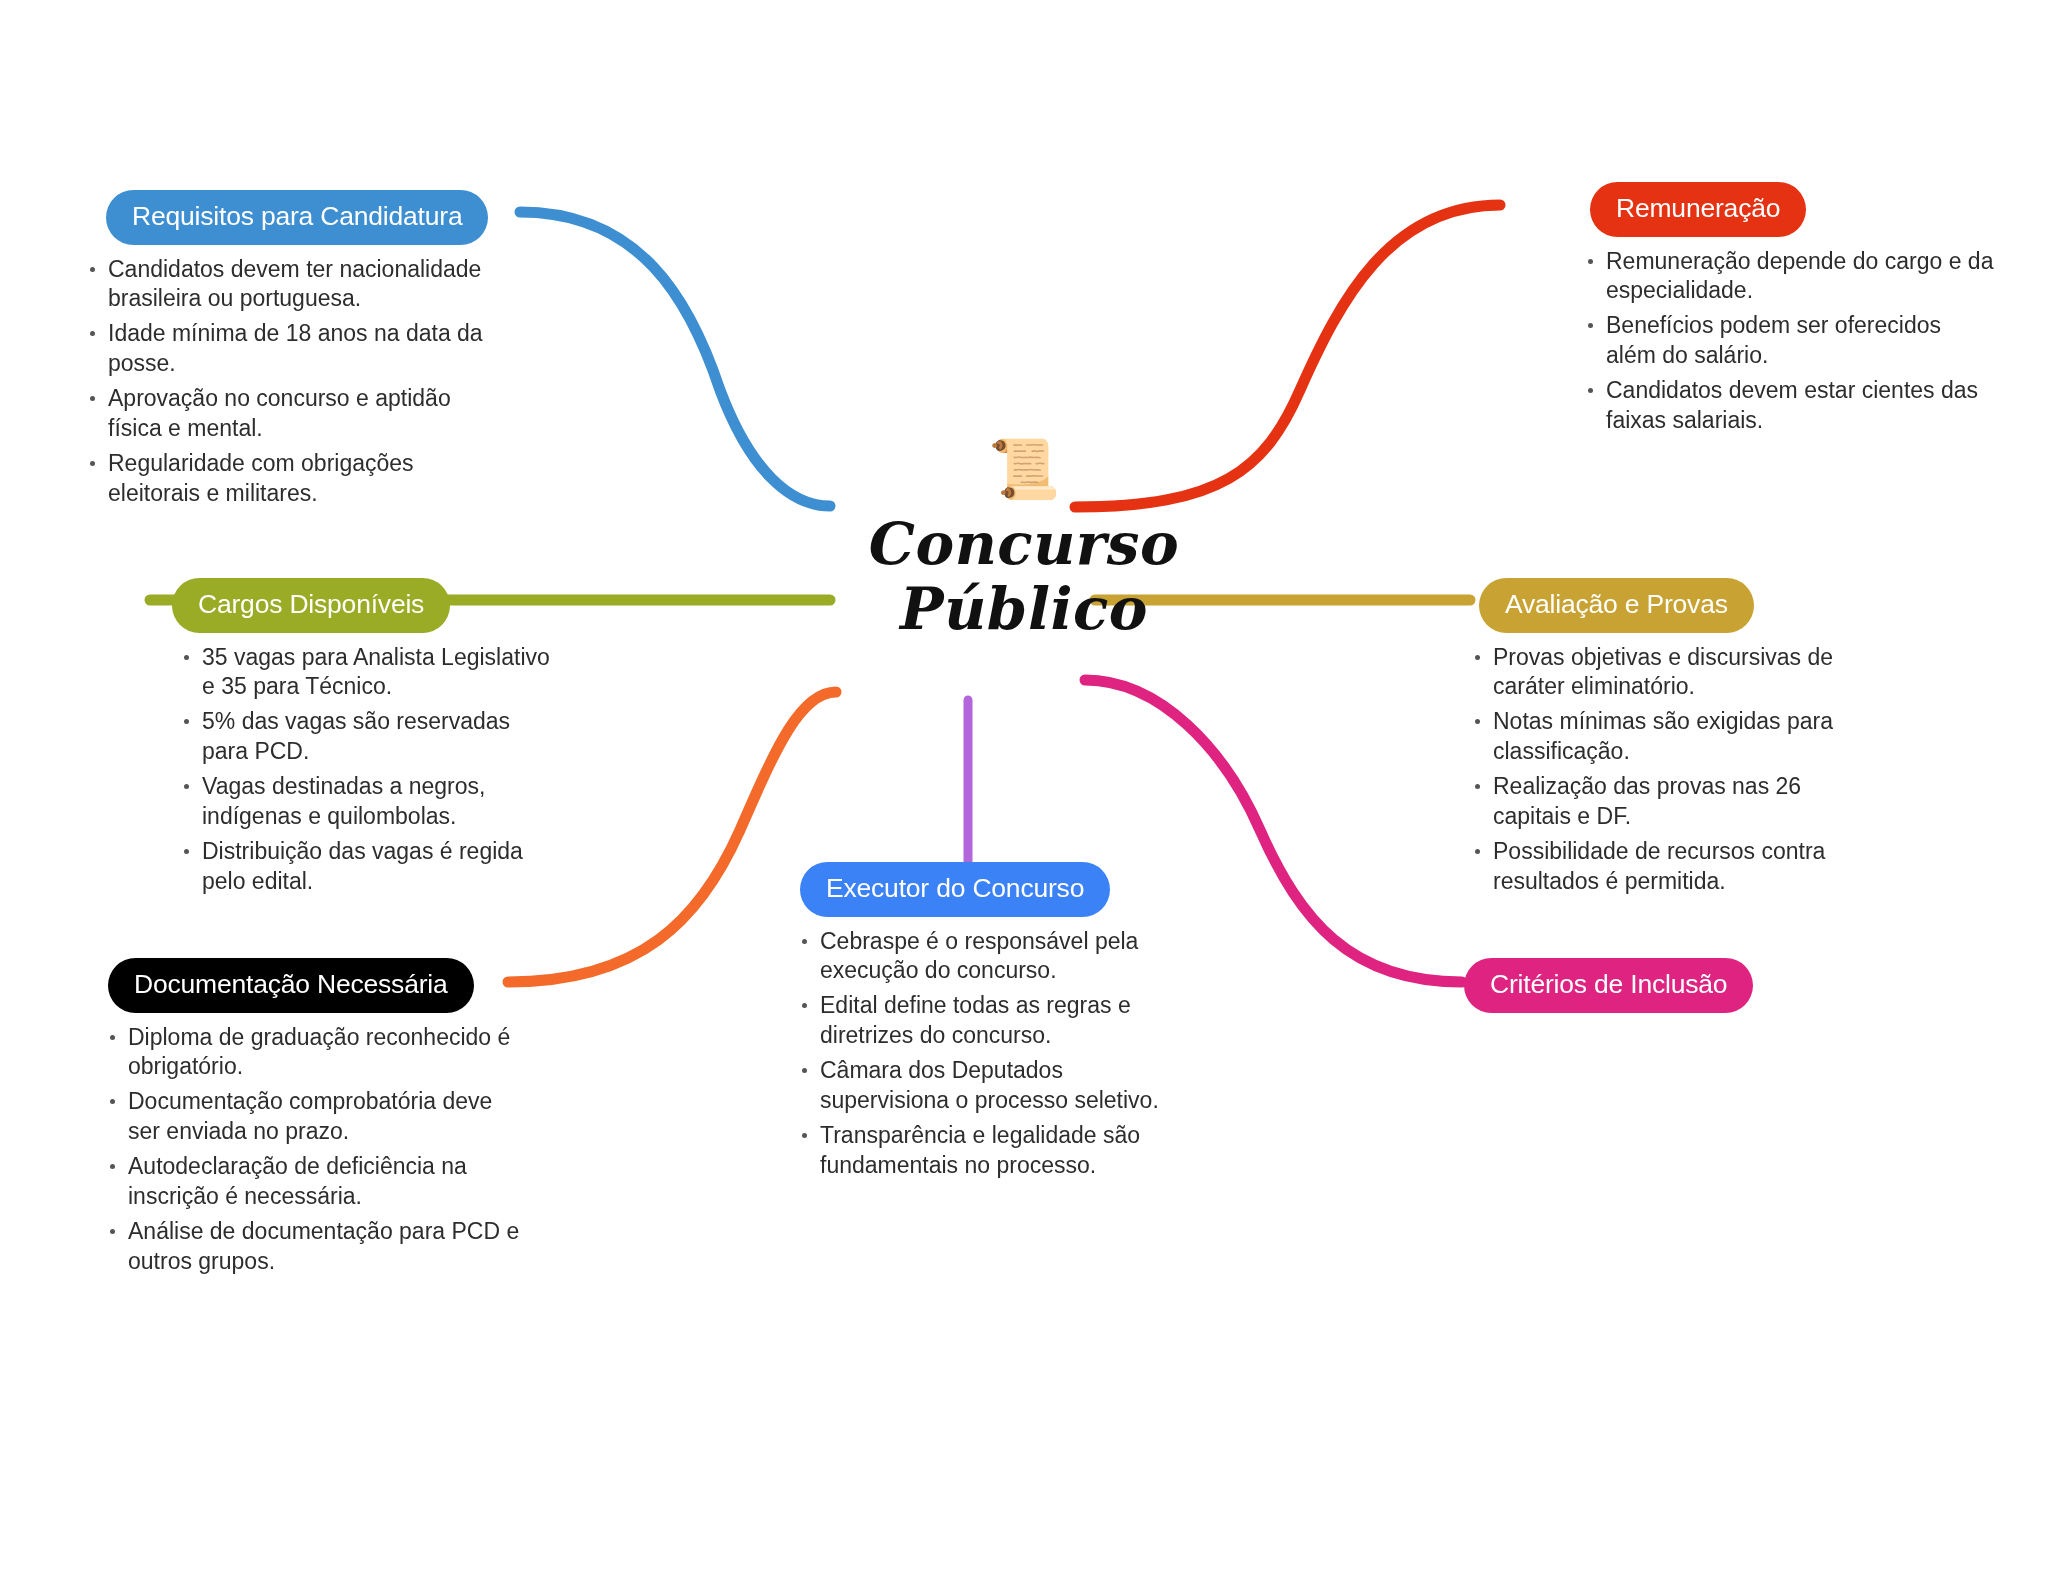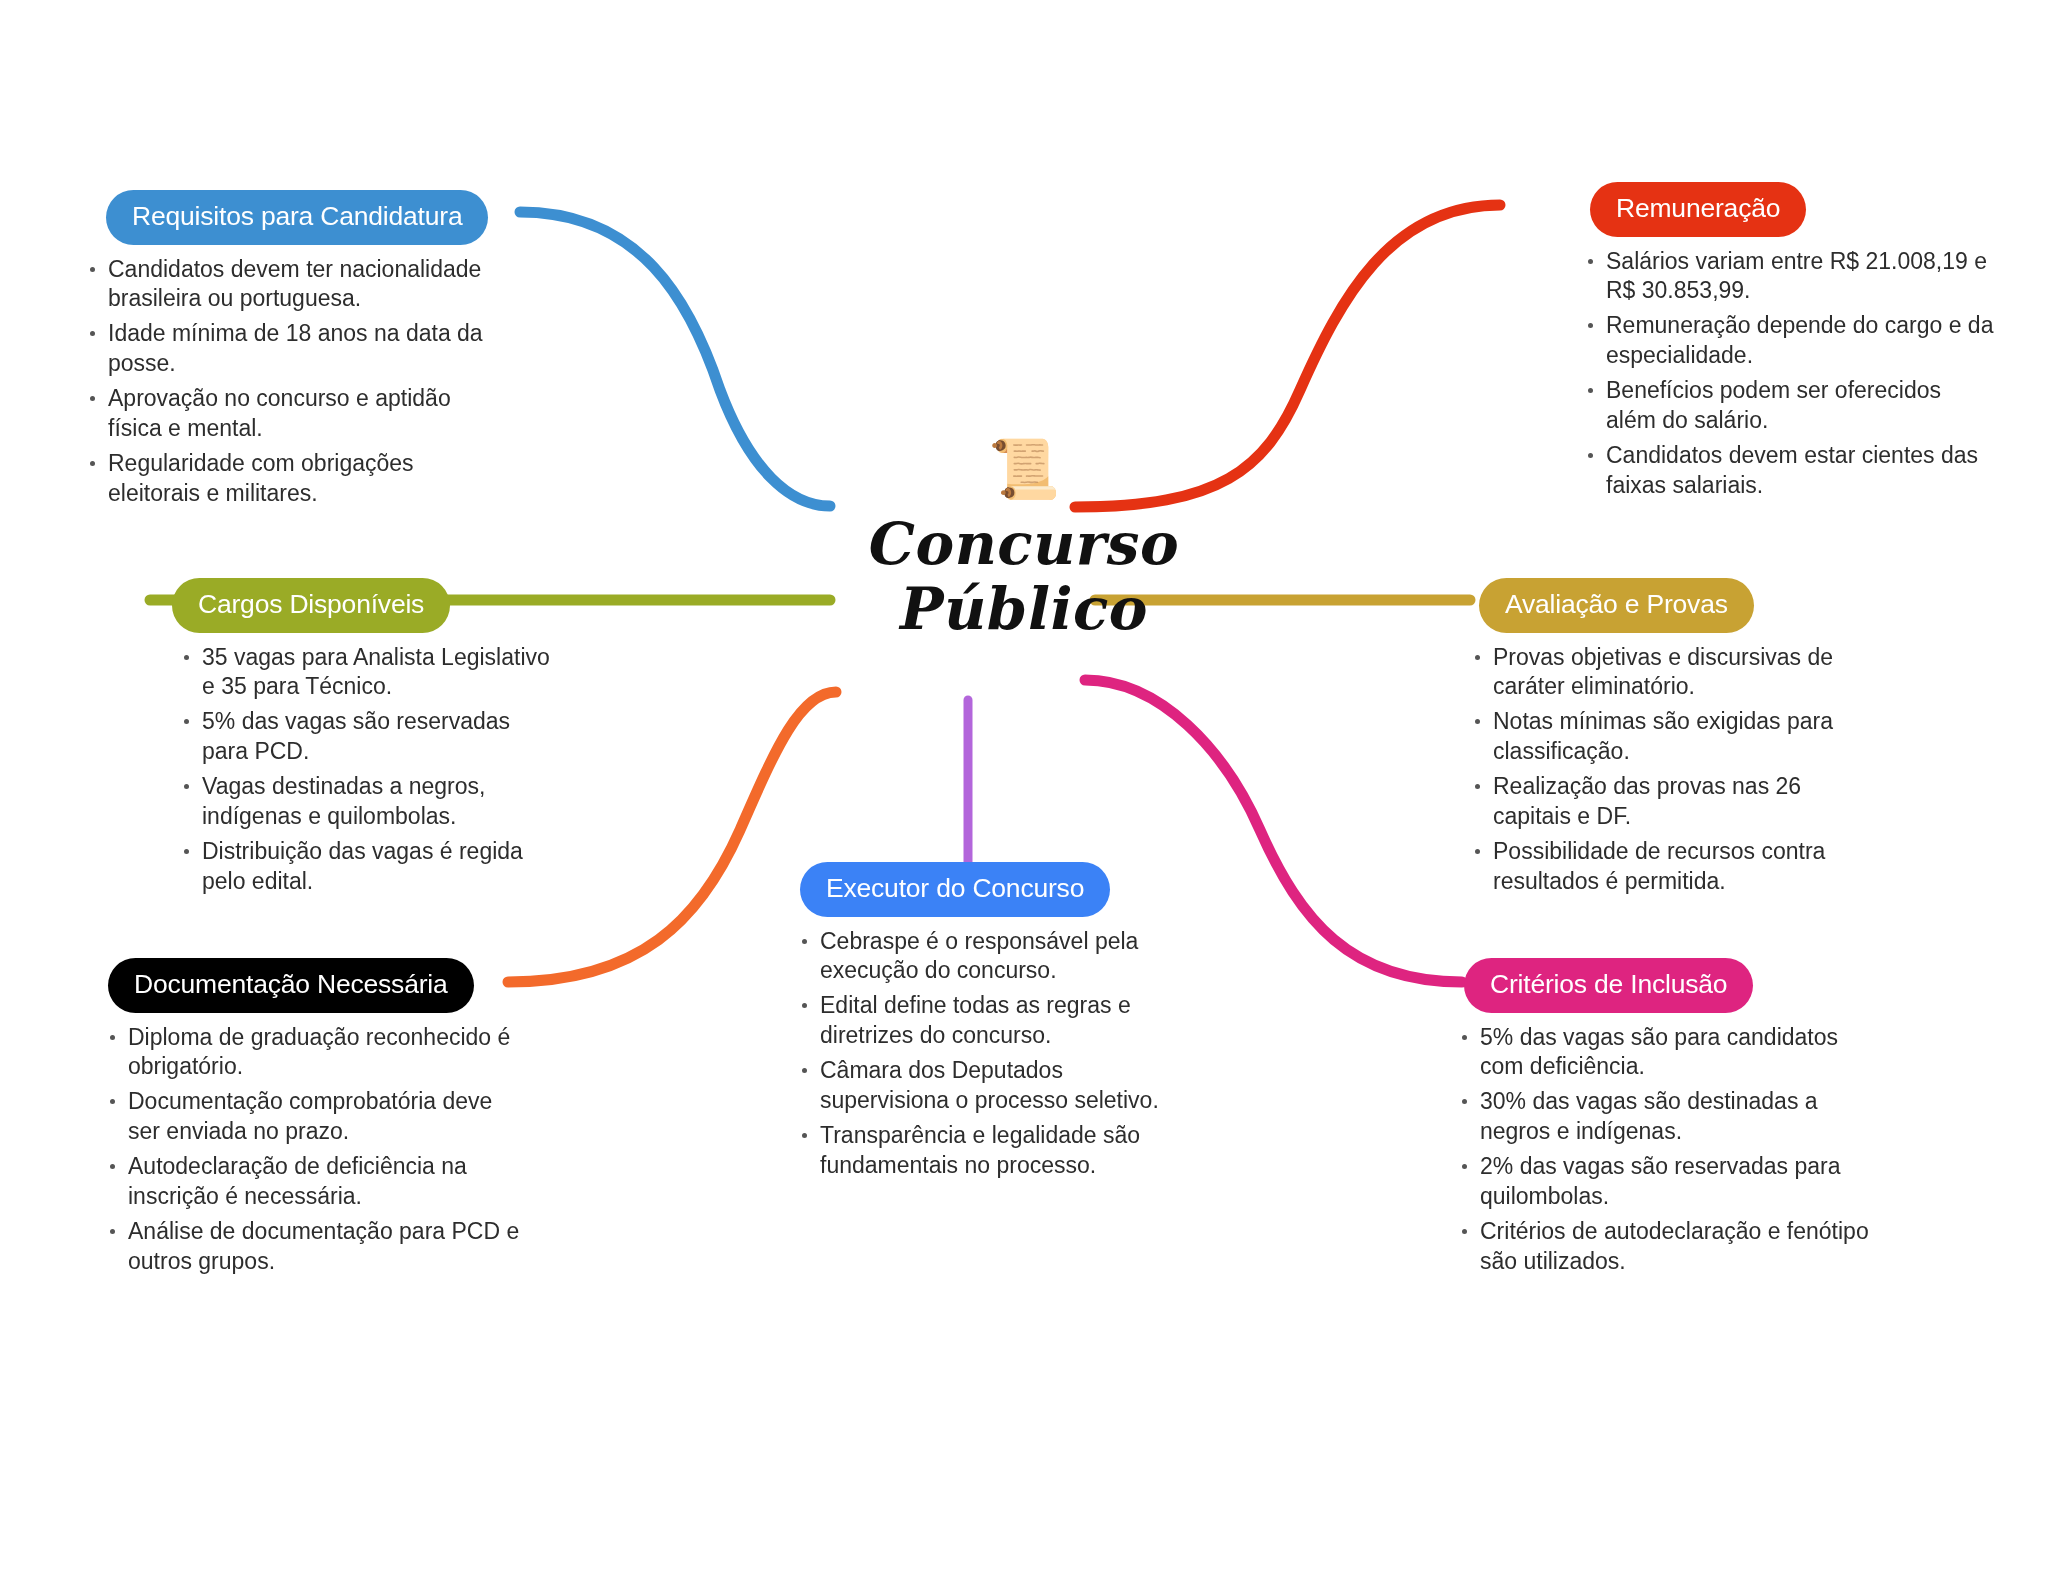--- a/index.html
+++ b/index.html
@@ -155,21 +155,20 @@
       <li>Candidatos devem ter nacionalidade brasileira ou portuguesa.</li>
       <li>Idade mínima de 18 anos na data da posse.</li>
       <li>Aprovação no concurso e aptidão física e mental.</li>
       <li>Regularidade com obrigações eleitorais e militares.</li>
     </ul>
   </div>
 
   <div class="branch" id="branch-remuneracao">
     <div class="pill" style="background-color: rgb(229, 50, 19);">Remuneração</div>
     <ul class="bullets">
-      <li>Salários variam entre R$ 21.008,19 e R$ 30.853,99.</li>
       <li>Remuneração depende do cargo e da especialidade.</li>
       <li>Benefícios podem ser oferecidos além do salário.</li>
       <li>Candidatos devem estar cientes das faixas salariais.</li>
     </ul>
   </div>
 
   <div class="branch" id="branch-cargos">
     <div class="pill" style="background-color: rgb(154, 171, 38);">Cargos Disponíveis</div>
     <ul class="bullets">
       <li>35 vagas para Analista Legislativo e 35 para Técnico.</li>
@@ -204,21 +203,15 @@
     <ul class="bullets">
       <li>Cebraspe é o responsável pela execução do concurso.</li>
       <li>Edital define todas as regras e diretrizes do concurso.</li>
       <li>Câmara dos Deputados supervisiona o processo seletivo.</li>
       <li>Transparência e legalidade são fundamentais no processo.</li>
     </ul>
   </div>
 
   <div class="branch" id="branch-criterios">
     <div class="pill" style="background-color: rgb(222, 36, 128);">Critérios de Inclusão</div>
-    <ul class="bullets">
-      <li>5% das vagas são para candidatos com deficiência.</li>
-      <li>30% das vagas são destinadas a negros e indígenas.</li>
-      <li>2% das vagas são reservadas para quilombolas.</li>
-      <li>Critérios de autodeclaração e fenótipo são utilizados.</li>
-    </ul>
   </div>
 
 </div>
 
 </body></html>

